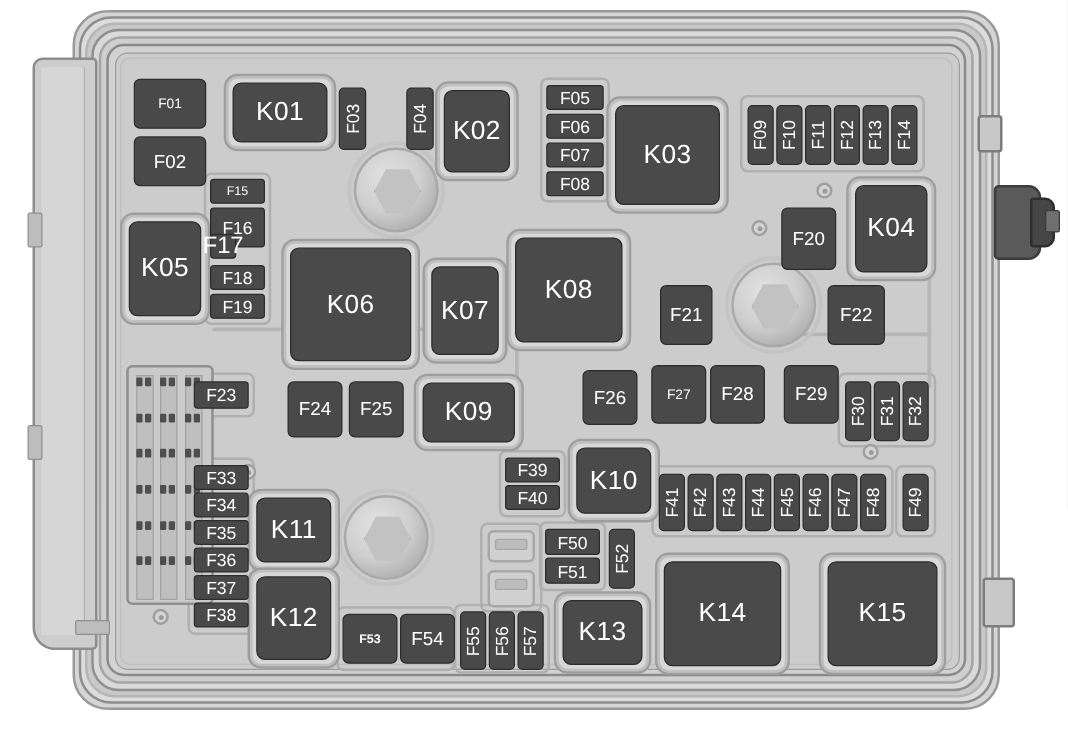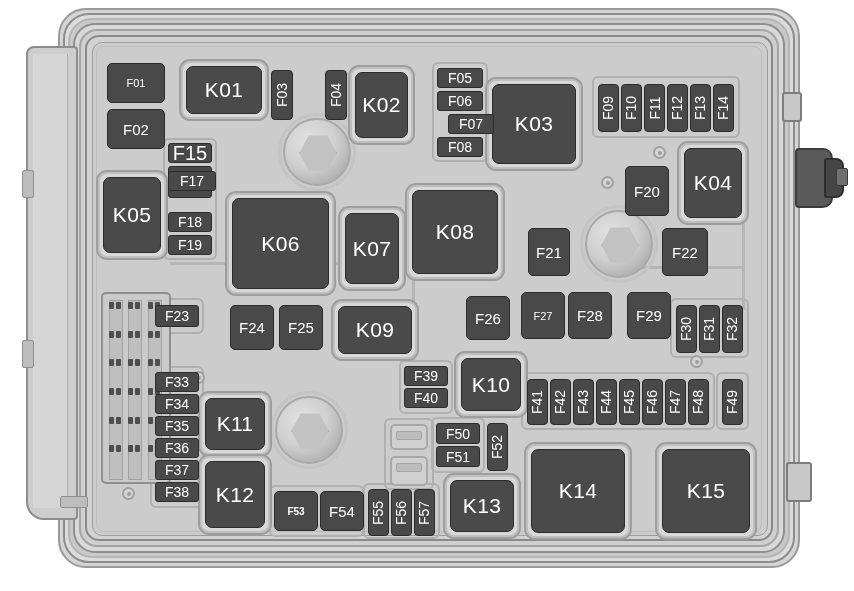--- a/index.html
+++ b/index.html
@@ -354,33 +354,33 @@
         <span>F57</span>
       </div>
     </div>
   <div id="fuses-s">
       <div class="fuse" style="left: 437px; top: 68px; width: 46px; height: 20px; font-size: 14px; border-radius: 3px;">
         <span>F05</span>
       </div>
       <div class="fuse" style="left: 437px; top: 91px; width: 46px; height: 20px; font-size: 14px; border-radius: 3px;">
         <span>F06</span>
       </div>
-      <div class="fuse" style="left: 448px; top: 114px; width: 46px; height: 20px; font-size: 14px; border-radius: 3px;">
+      <div class="fuse" style="left: 437px; top: 114px; width: 46px; height: 20px; font-size: 14px; border-radius: 3px;">
         <span>F07</span>
       </div>
       <div class="fuse" style="left: 437px; top: 137px; width: 46px; height: 20px; font-size: 14px; border-radius: 3px;">
         <span>F08</span>
       </div>
-      <div class="fuse" style="left: 168px; top: 143px; width: 44px; height: 20px; font-size: 20px; border-radius: 3px;">
+      <div class="fuse" style="left: 168px; top: 143px; width: 44px; height: 20px; font-size: 10px; border-radius: 3px;">
         <span>F15</span>
       </div>
       <div class="fuse" style="left: 168px; top: 166px; width: 44px; height: 32px; font-size: 14px; border-radius: 3px;">
         <span>F16</span>
       </div>
-      <div class="fuse" style="left: 168px; top: 171px; width: 48px; height: 20px; font-size: 14px; border-radius: 3px;">
+      <div class="fuse" style="left: 168px; top: 187px; width: 21px; height: 20px; font-size: 19px; border-radius: 3px;">
         <span>F17</span>
       </div>
       <div class="fuse" style="left: 168px; top: 212px; width: 44px; height: 20px; font-size: 14px; border-radius: 3px;">
         <span>F18</span>
       </div>
       <div class="fuse" style="left: 168px; top: 235px; width: 44px; height: 20px; font-size: 14px; border-radius: 3px;">
         <span>F19</span>
       </div>
       <div class="fuse" style="left: 155px; top: 305px; width: 44px; height: 22px; font-size: 14px; border-radius: 3px;">
         <span>F23</span>

